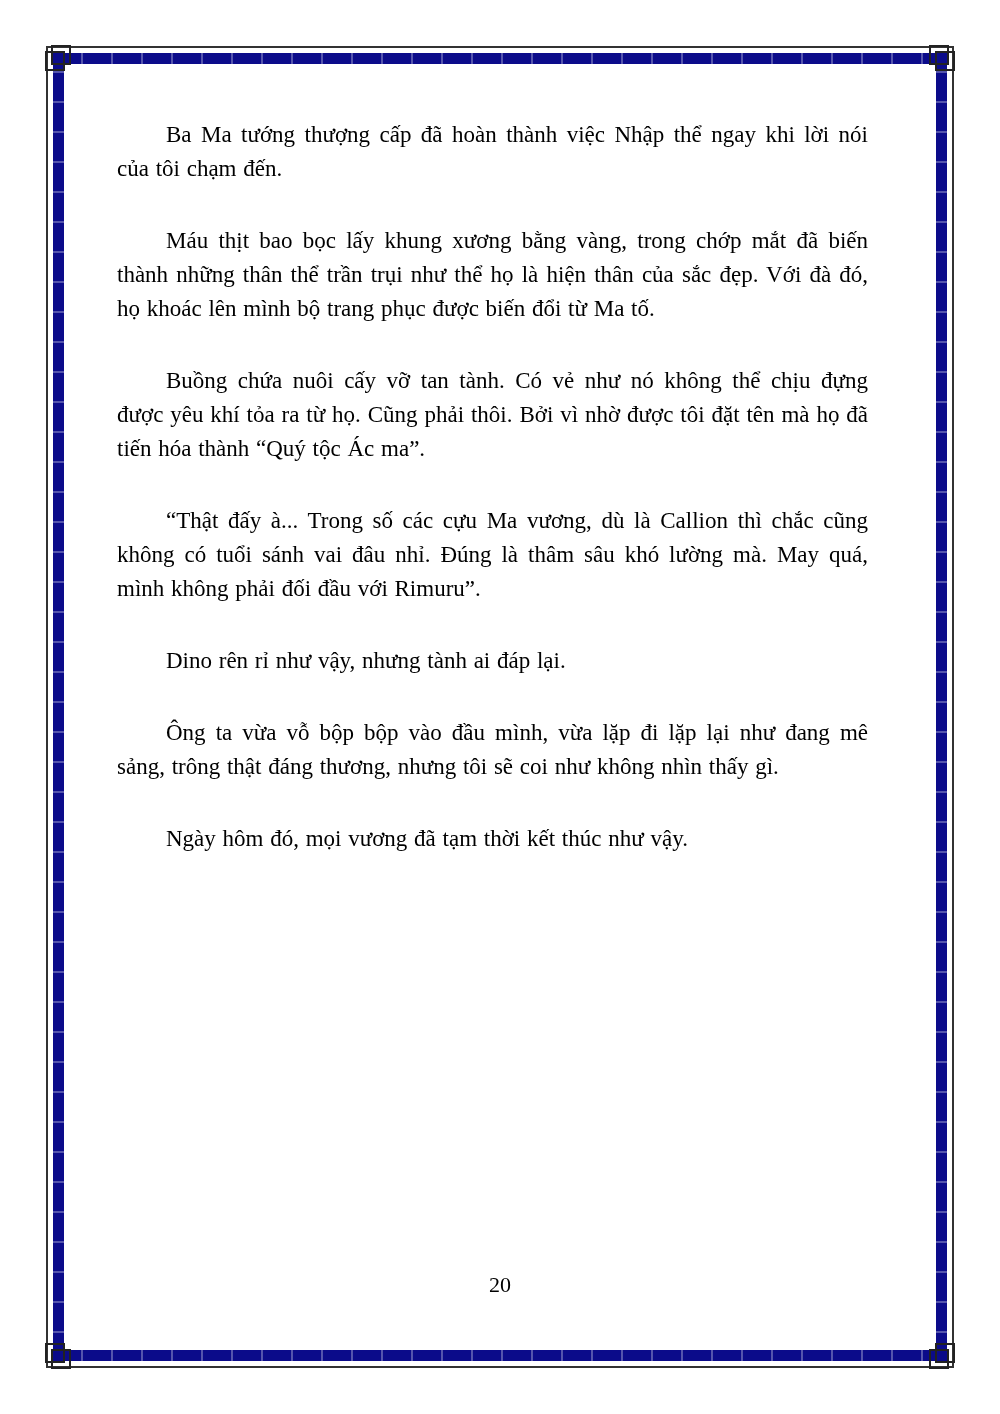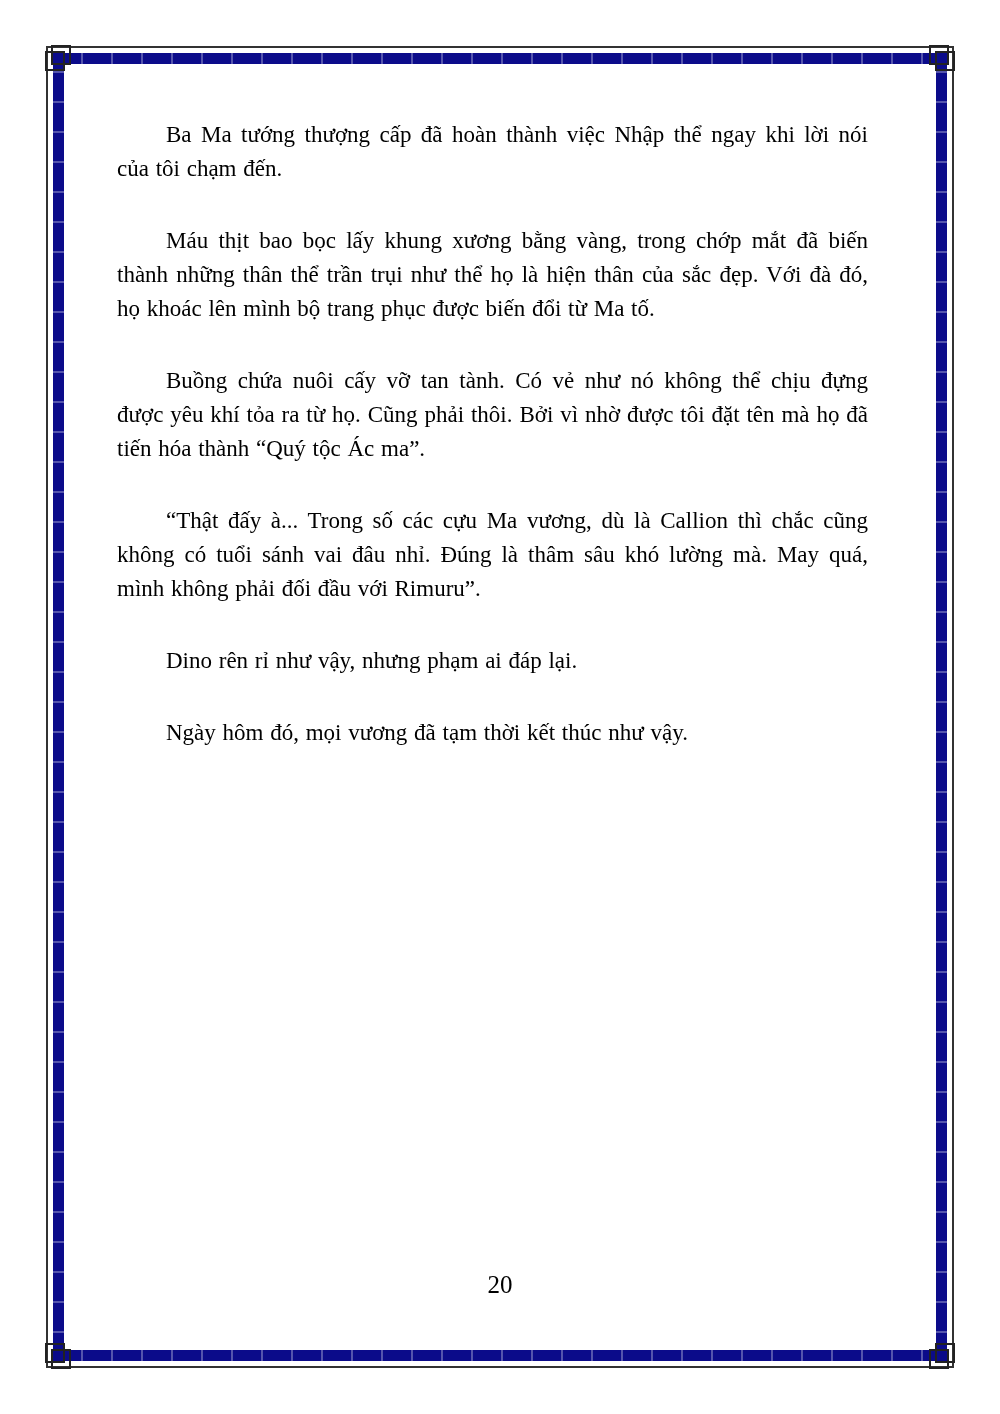--- a/index.html
+++ b/index.html
@@ -80,21 +80,21 @@
     line-height: 34px;
     text-align: justify;
     text-indent: 49px;
     word-spacing: 1px;
   }
   .page-number {
     position: absolute;
     left: 0; top: 1268px;
     width: 100%;
     text-align: center;
-    font-size: 25px;
+    font-size: 22px;
     line-height: 34px;
   }
 </style>
 </head>
 <body>
 
 <div class="page">
 
   <div class="frame-outer"></div>
   <div class="band band-top"></div>
@@ -109,19 +109,20 @@
   <div class="corner bl-a"></div>
   <div class="corner bl-b"></div>
   <div class="corner br-a"></div>
   <div class="corner br-b"></div>
 
   <div class="content">
     <p>Ba Ma tướng thượng cấp đã hoàn thành việc Nhập thể ngay khi lời nói của tôi chạm đến.</p>
     <p>Máu thịt bao bọc lấy khung xương bằng vàng, trong chớp mắt đã biến thành những thân thể trần trụi như thể họ là hiện thân của sắc đẹp. Với đà đó, họ khoác lên mình bộ trang phục được biến đổi từ Ma tố.</p>
     <p>Buồng chứa nuôi cấy vỡ tan tành. Có vẻ như nó không thể chịu đựng được yêu khí tỏa ra từ họ. Cũng phải thôi. Bởi vì nhờ được tôi đặt tên mà họ đã tiến hóa thành “Quý tộc Ác ma”.</p>
     <p>“Thật đấy à... Trong số các cựu Ma vương, dù là Callion thì chắc cũng không có tuổi sánh vai đâu nhỉ. Đúng là thâm sâu khó lường mà. May quá, mình không phải đối đầu với Rimuru”.</p>
-    <p>Dino rên rỉ như vậy, nhưng phạm ai đáp lại.</p>
+    <p>Dino rên rỉ như vậy, nhưng tành ai đáp lại.</p>
+    <p>Ông ta vừa vỗ bộp bộp vào đầu mình, vừa lặp đi lặp lại như đang mê sảng, trông thật đáng thương, nhưng tôi sẽ coi như không nhìn thấy gì.</p>
     <p>Ngày hôm đó, mọi vương đã tạm thời kết thúc như vậy.</p>
   </div>
 
   <div class="page-number">20</div>
 
 </div>
 
 </body></html>

